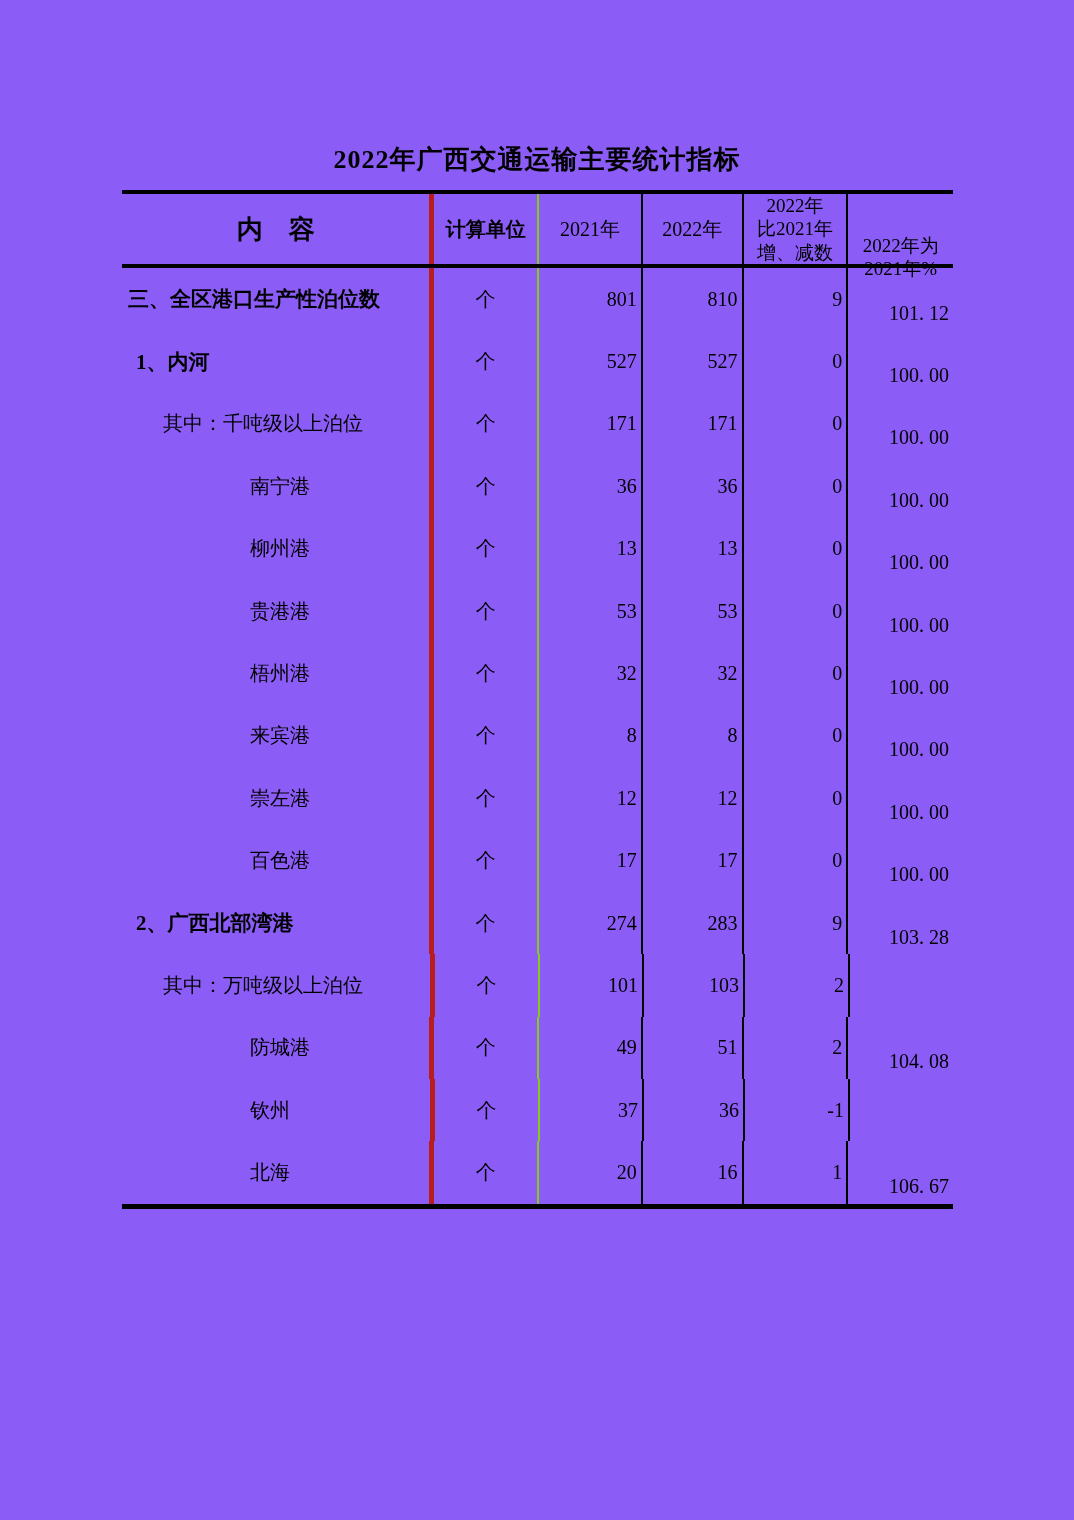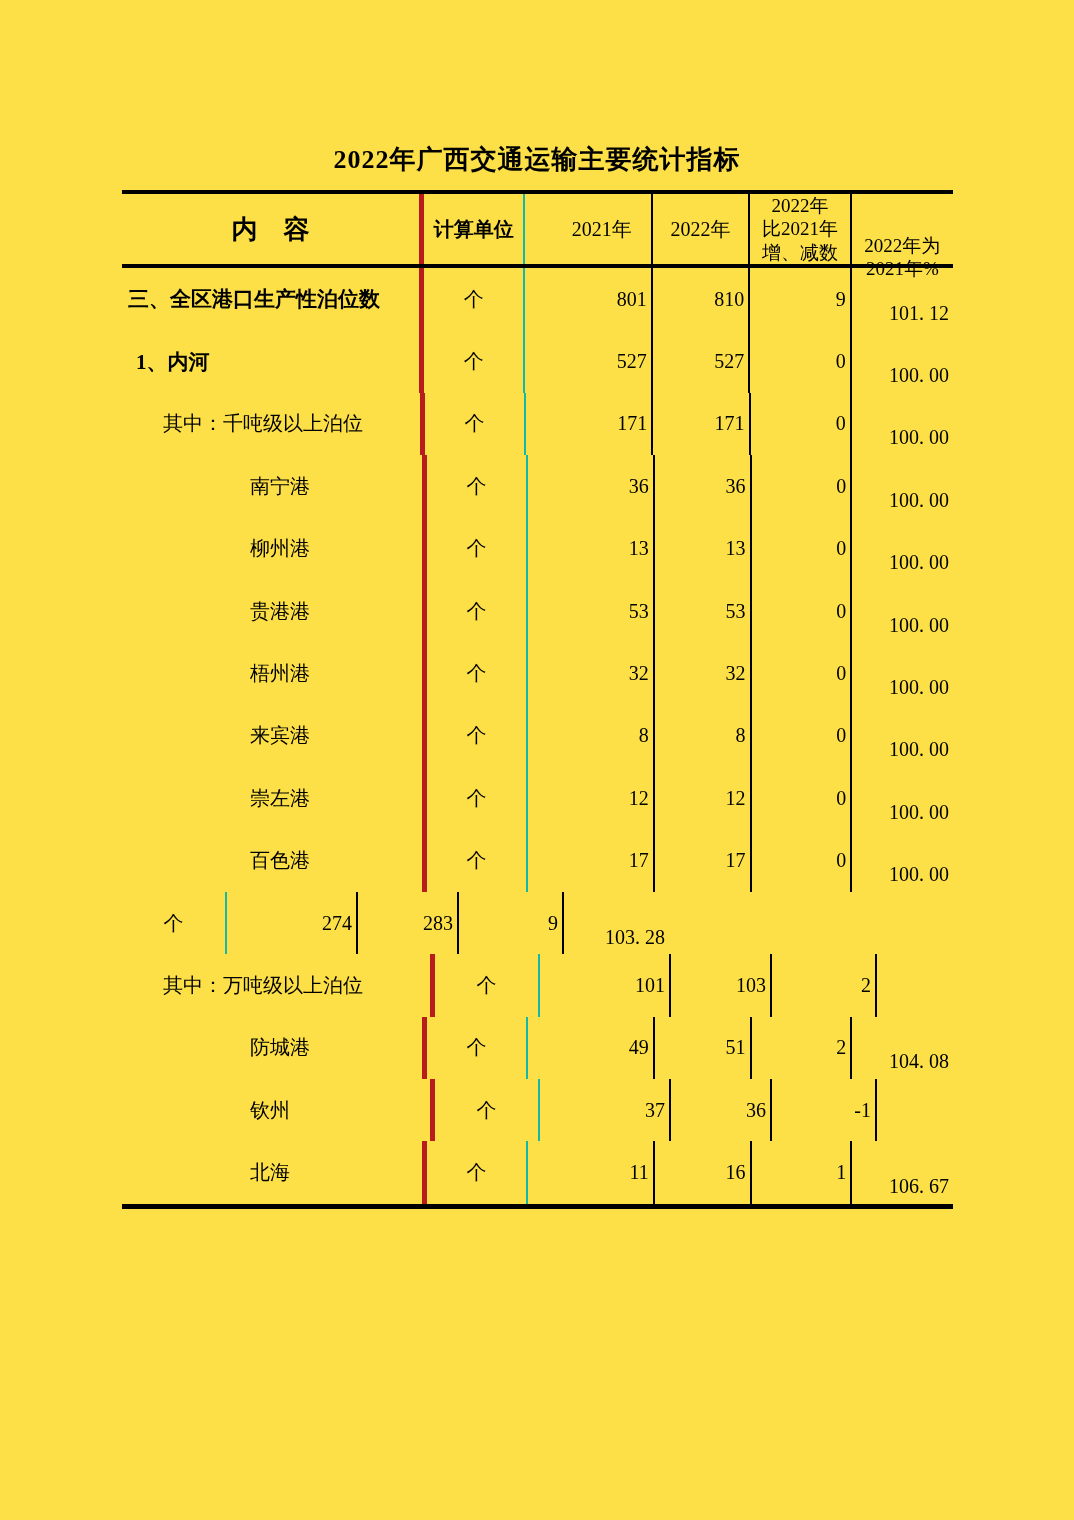--- a/index.html
+++ b/index.html
@@ -5,21 +5,21 @@
   * { margin: 0; padding: 0; box-sizing: border-box; }
   html, body { background: #ffffff; }
   body {
     width: 1074px; height: 1520px;
     font-family: "Liberation Serif", "DejaVu Serif", serif;
     color: #000000;
   }
   .page {
     position: relative;
     width: 1074px; height: 1520px;
-    background: #fde047;
+    background: #8b5cf6;
     overflow: hidden;
   }
   .doc-title {
     position: absolute;
     top: 142px; left: 0;
     width: 100%;
     text-align: center;
     font-size: 26px;
     font-weight: bold;
     letter-spacing: 1px;
@@ -41,22 +41,22 @@
     height: 62.4px;
     align-items: center;
   }
   .cell {
     height: 100%;
     display: flex;
     align-items: center;
     overflow: hidden;
   }
   .c1 { width: 313px; border-right: 5px solid #b91c1c; }
-  .c2 { width: 105px; border-right: 2px solid #14b8a6; justify-content: center; }
-  .c3 { width: 104px; border-right: 2px solid #000; justify-content: flex-end; margin-left: 27px; }
+  .c2 { width: 105px; border-right: 2px solid #84cc16; justify-content: center; }
+  .c3 { width: 104px; border-right: 2px solid #000; justify-content: flex-end; }
   .c4 { width: 101px; border-right: 2px solid #000; justify-content: flex-end; }
   .c5 { width: 105px; border-right: 2px solid #000; justify-content: flex-end; }
   .c6 { width: 105px; justify-content: flex-end; margin-top: 28px; }
   .head { justify-content: center; text-align: center; font-size: 20px; }
   .content-head { font-size: 26px; font-weight: bold; letter-spacing: 0; }
   .unit-head { font-weight: bold; }
   .small-head { font-size: 19px; line-height: 1.22; }
   .small-head .hlines { display: block; }
   .label { font-size: 20px; }
   .unit { font-size: 20px; }
@@ -182,20 +182,21 @@
   <div class="row indent-4">
     <div class="cell c1 label">百色港</div>
     <div class="cell c2 unit">个</div>
     <div class="cell c3 num">17</div>
     <div class="cell c4 num">17</div>
     <div class="cell c5 num">0</div>
     <div class="cell c6 num">100. 00</div>
   </div>
 
   <div class="row indent-2 bold">
+    <div class="cell c1 label">2、广西北部湾港</div>
     <div class="cell c2 unit">个</div>
     <div class="cell c3 num">274</div>
     <div class="cell c4 num">283</div>
     <div class="cell c5 num">9</div>
     <div class="cell c6 num">103. 28</div>
   </div>
 
   <div class="row indent-3">
     <div class="cell c1 label">其中：万吨级以上泊位</div>
     <div class="cell c2 unit">个</div>
@@ -217,21 +218,21 @@
     <div class="cell c1 label">钦州</div>
     <div class="cell c2 unit">个</div>
     <div class="cell c3 num">37</div>
     <div class="cell c4 num">36</div>
     <div class="cell c5 num">-1</div>
   </div>
 
   <div class="row indent-4">
     <div class="cell c1 label">北海</div>
     <div class="cell c2 unit">个</div>
-    <div class="cell c3 num">11</div>
+    <div class="cell c3 num">20</div>
     <div class="cell c4 num">16</div>
     <div class="cell c5 num">1</div>
     <div class="cell c6 num">106. 67</div>
   </div>
 </div>
   </div>
 
 </div>
 
 </body></html>

